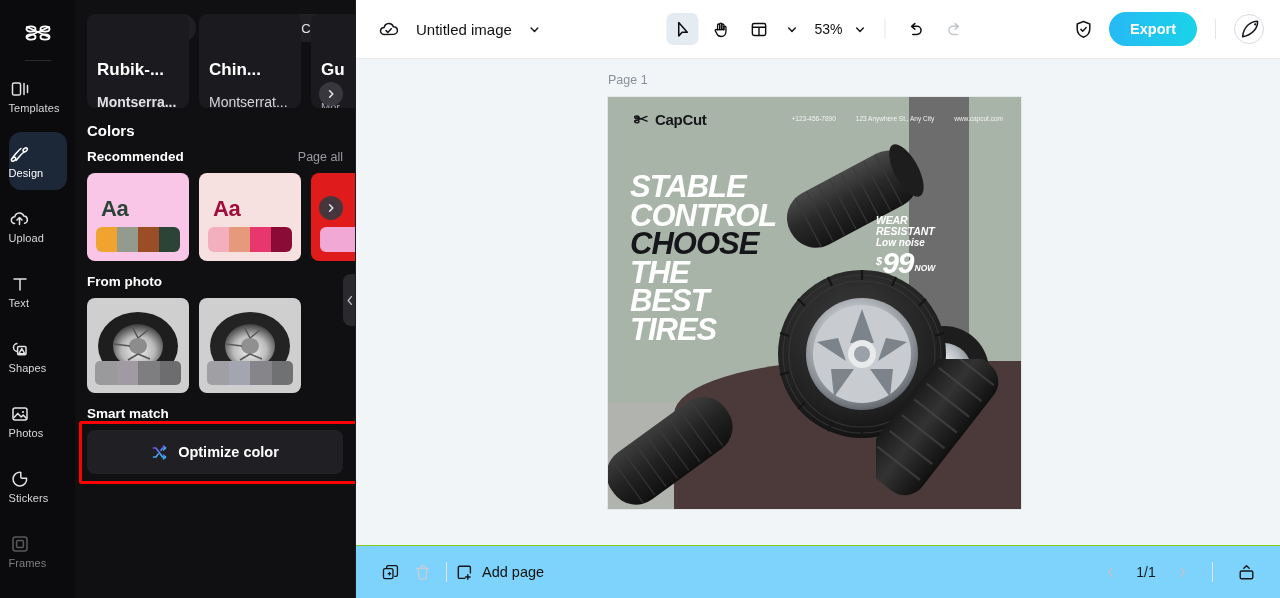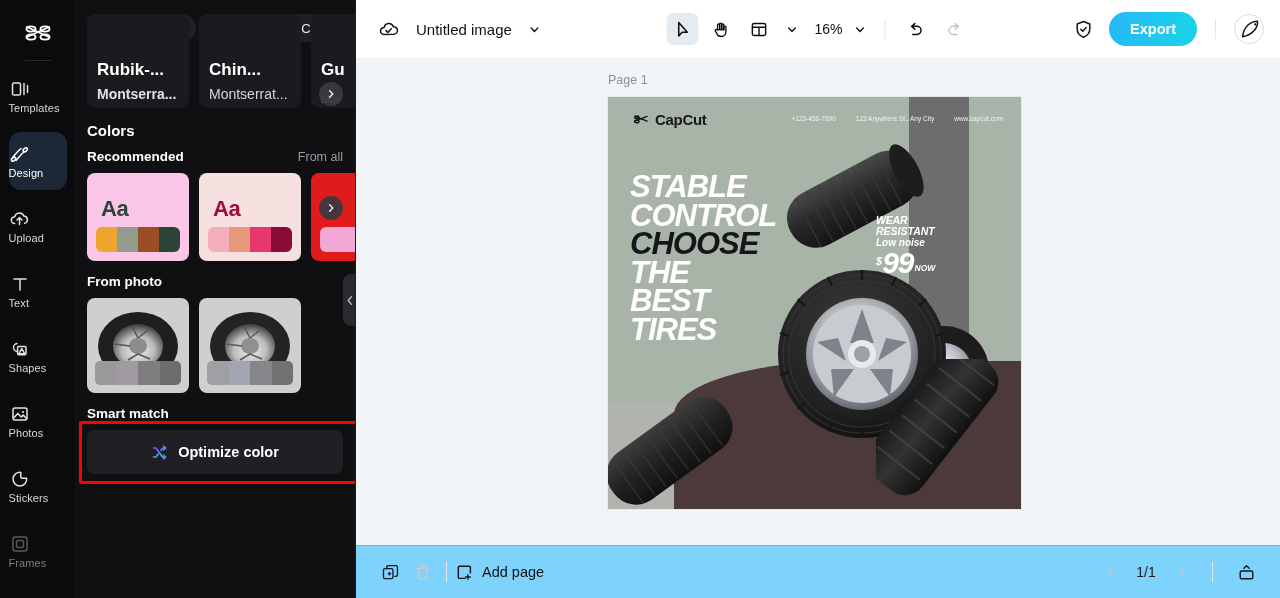--- a/index.html
+++ b/index.html
@@ -56,21 +56,21 @@
     display: flex; align-items: center; justify-content: center; cursor: pointer; flex: 0 0 28px;
   }
 
   .font-row { display: flex; gap: 10px; padding: 0 0 0 12px; position: relative; }
   .font-card {
     width: 102px; height: 94px; background: #1b1b1f; border-radius: 8px;
     padding: 9px 10px; flex: 0 0 102px; cursor: pointer; overflow: hidden;
     margin-top: -38px; padding-top: 47px;
   }
   .fc-1 { font-size: 17px; font-weight: 700; color: #fff; white-space: nowrap; overflow: hidden; line-height: 1.1; }
-  .fc-2 { font-size: 14px; font-weight: 700; color: #e3e3e6; white-space: nowrap; overflow: hidden; margin-top: 6px; line-height: 1.15; }
+  .fc-2 { font-size: 14px; font-weight: 700; color: #e3e3e6; white-space: nowrap; overflow: hidden; margin-top: 14px; line-height: 1.15; }
   .fc-3 { font-size: 11px; color: #a9a9b0; white-space: nowrap; overflow: hidden; margin-top: 7px; }
   .fc-2.light { font-weight: 400; color: #d6d6da; }
 
   .scroll-btn {
     position: absolute; width: 24px; height: 24px; border-radius: 12px;
     background: rgba(58,58,64,.92); color: #e9e9ec;
     display: flex; align-items: center; justify-content: center;
     cursor: pointer; z-index: 6; font-size: 11px;
   }
 
@@ -342,21 +342,21 @@
         <svg width="10" height="10" viewBox="0 0 10 10" fill="none" stroke="#e9e9ec" stroke-width="1.5" stroke-linecap="round" stroke-linejoin="round">
             <path d="M3.6 1.8L6.8 5 3.6 8.2"></path>
           </svg>
       </div>
     </div>
 
     <div class="sec-title">Colors</div>
 
     <div class="sub-row">
       <div class="sub-title">Recommended</div>
-      <div class="view-all">From all</div>
+      <div class="view-all">Page all</div>
     </div>
 
     <div class="pal-row">
       <div class="pal-card" style="background:#f9c6e8">
         <div class="pal-aa" style="color:#2b4437">Aa</div>
         <div class="pal-strip">
           <span style="background:#f0a32e"></span>
           <span style="background:#939a8e"></span>
           <span style="background:#9b4e26"></span>
           <span style="background:#2b4437"></span>
@@ -516,21 +516,21 @@
           <svg width="19" height="19" viewBox="0 0 20 20" fill="none" stroke="#0d0d0f" stroke-width="1.5" stroke-linejoin="round">
               <rect x="3" y="3.6" width="14" height="12.8" rx="1.8"></rect>
               <path d="M3 7.6h14M10 7.6v8.8"></path>
             </svg>
         </span>
         <span class="caret-btn">
           <svg width="13" height="13" viewBox="0 0 13 13" fill="none" stroke="#1b1b1f" stroke-width="1.5" stroke-linecap="round" stroke-linejoin="round">
               <path d="M3.2 5L6.5 8.4 9.8 5"></path>
             </svg>
         </span>
-        <span class="zoomtxt">16%</span>
+        <span class="zoomtxt">53%</span>
         <span class="caret-btn">
           <svg width="13" height="13" viewBox="0 0 13 13" fill="none" stroke="#1b1b1f" stroke-width="1.5" stroke-linecap="round" stroke-linejoin="round">
               <path d="M3.2 5L6.5 8.4 9.8 5"></path>
             </svg>
         </span>
         <span class="vdiv"></span>
         <span class="icon-btn">
           <svg width="19" height="19" viewBox="0 0 20 20" fill="none" stroke="#0d0d0f" stroke-width="1.6" stroke-linecap="round" stroke-linejoin="round">
               <path d="M6.4 6.6H11a4.3 4.3 0 0 1 0 8.6H6.6"></path>
               <path d="M8.8 3.8L5.4 6.7l3.4 2.9"></path>

